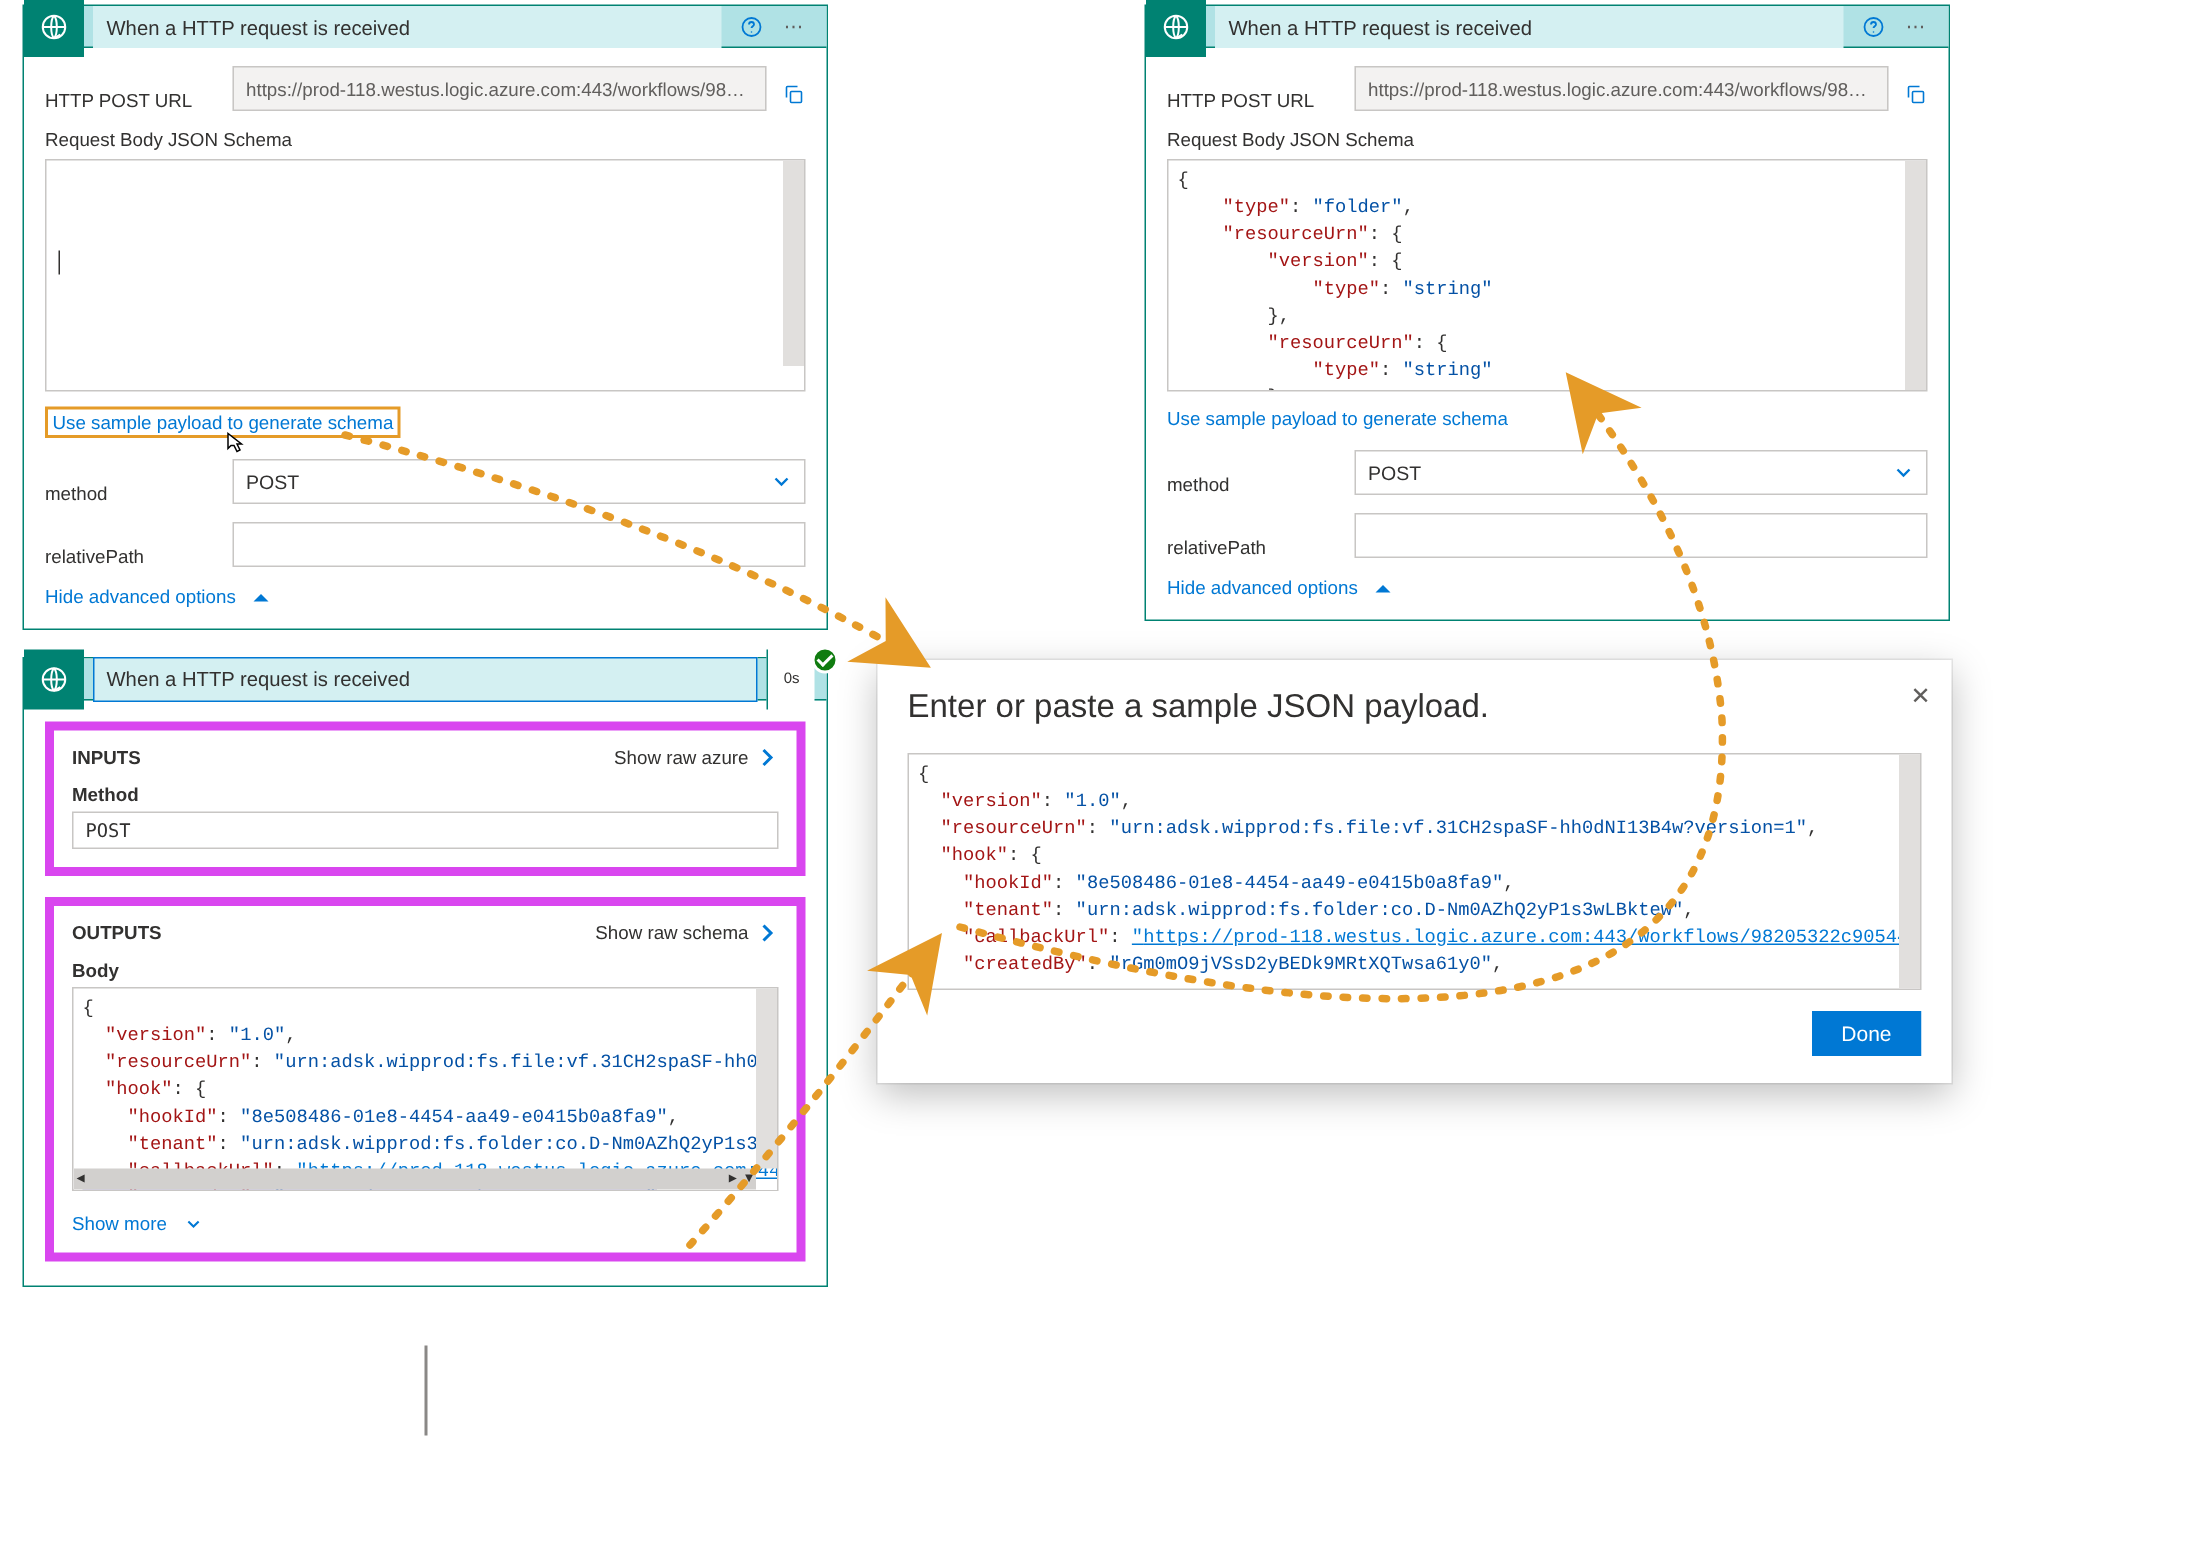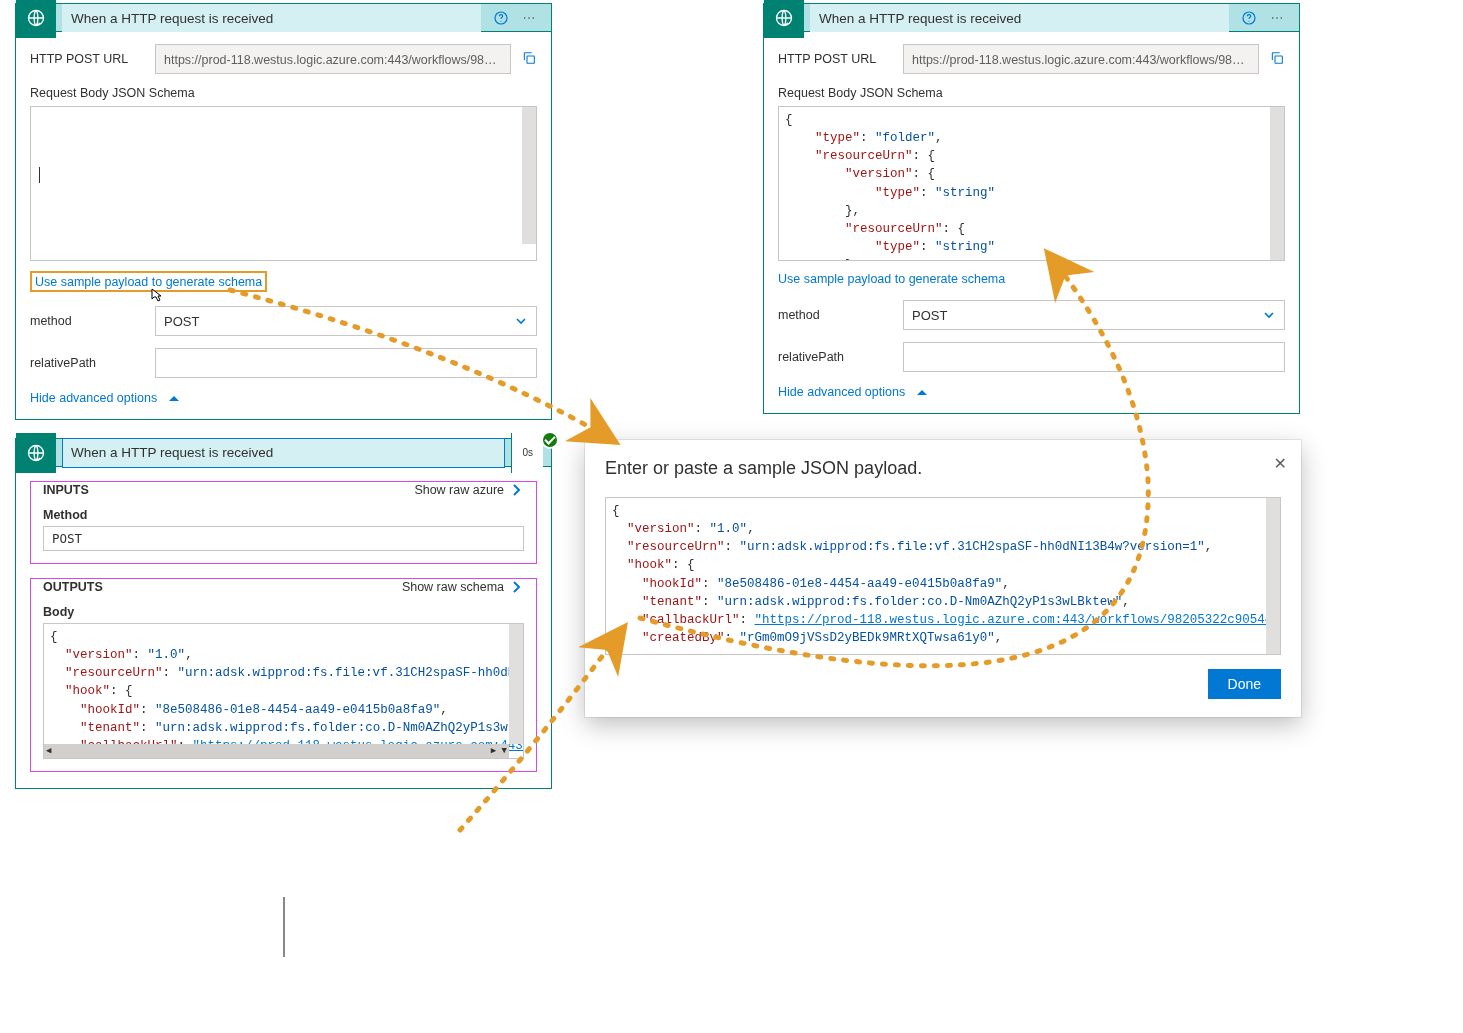--- a/index.html
+++ b/index.html
@@ -54,21 +54,21 @@
     height: 28px;
     display: flex;
     align-items: center;
     justify-content: center;
     color: #0078d4;
     cursor: pointer;
   }
   .card-body { padding: 12px 14px 14px; }
   .row {
     display: flex;
-    align-items: center;
+    align-items: flex-end;
     margin-bottom: 12px;
     gap: 10px;
   }
   .lbl { width: 115px; font-size: 12.5px; color: #323130; }
   .urlbox {
     flex: 1;
     background: #f3f2f1;
     border: 1px solid #c8c6c4;
     height: 30px;
     padding: 0 8px;
@@ -129,42 +129,42 @@
   .time-badge {
     background: #fff;
     border-left: 1px solid #008272;
     height: 40px;
     display: flex;
     align-items: center;
     padding: 0 10px;
     font-size: 10px;
   }
   .sec-card {
-    border: 1px solid #d946ef;
+    border: 6px solid #d946ef;
     background: #fff;
     margin: 14px 14px 0;
-    padding: 0 12px 12px;
+    padding: 10px 12px 12px;
   }
   .sec-head {
     display: flex; align-items: center; justify-content: space-between;
     margin-bottom: 10px;
   }
   .sec-head .t { font-weight: 600; font-size: 12.5px; }
   .sec-l { color: #323130; cursor: pointer; font-size: 12.5px; margin-right: 4px; }
   svg.chev { width: 16px; height: 16px; }
   .sec-row-lbl { font-weight: 600; font-size: 12.5px; margin-bottom: 4px; }
   .ro { border: 1px solid #c8c6c4; padding: 4px 8px; font-family: Consolas, monospace; font-size: 12.5px; }
   .dialog {
     position: absolute;
     box-shadow: 0 8px 24px rgba(0,0,0,.25), 0 0 0 1px rgba(0,0,0,.08);
     background: #fff;
     padding: 18px 20px 18px;
   }
   .d-close { position: absolute; top: 14px; right: 14px; color: #605e5c; cursor: pointer; font-size: 16px; }
-  .d-title { font-size: 18px; color: #323130; margin-bottom: 18px; }
+  .d-title { font-size: 22px; color: #323130; margin-bottom: 18px; }
   .d-btn {
     background: #0078d4; color: #fff; border: none;
     padding: 7px 20px; font-size: 14px; cursor: pointer;
     float: right;
   }
   .cursor-img { position: absolute; left: 146px; top: 288px; pointer-events: none; }
   .arrow-svg { position: absolute; pointer-events: none; }
   .bar-h { position:absolute; background:#d2d0ce; height:14px; }
 </style>
 </head>
@@ -331,20 +331,28 @@
     </div>
     <div class="sec-row-lbl">Body</div>
     <div class="ta" style="height:136px;"><div style="position:absolute; right:0; top:0; bottom:14px; width:14px; background:#e1dfdd"></div>{
   <span class="j-key">"<span>version</span>"</span>: <span class="j-str">"<span>1.0</span>"</span>,
   <span class="j-key">"<span>resourceUrn</span>"</span>: <span class="j-str">"<span>urn:adsk.wipprod:fs.file:vf.31CH2spaSF-hh0dNI13B4w?ve</span></span>
   <span class="j-key">"<span>hook</span>"</span>: {
     <span class="j-key">"<span>hookId</span>"</span>: <span class="j-str">"<span>8e508486-01e8-4454-aa49-e0415b0a8fa9</span>"</span>,
     <span class="j-key">"<span>tenant</span>"</span>: <span class="j-str">"<span>urn:adsk.wipprod:fs.folder:co.D-Nm0AZhQ2yP1s3wLBktew</span>"</span>,
     <span class="j-key">"<span>callbackUrl</span>"</span>: <span class="j-url">"<span>https://prod-118.westus.logic.azure.com:443/workflo</span></span>
 <span style="background:#d2cfe8">    <span class="j-key">"<span>createdBy</span>"</span>: </span><span style="background:#d2cfe8" class="j-str">"<span>rGm0mO9jVSsD2yBEDk9MRtXQTwsa61y0</span>"</span>,<div class="bar-h" style="left:0;right:14px;bottom:0;"><span style="position:absolute;left:2px;top:1px;font-size:9px">◀</span><span style="position:absolute;right:2px;top:1px;font-size:9px">▶ ▼</span></div></div>
+    <div style="margin-top:14px">
+      <span class="link">
+        <span>Show more</span>&nbsp;
+        <svg width="12" height="12" viewBox="0 0 14 14" stroke="#0078d4" stroke-width="1.6" fill="none">
+            <path d="M3 5l4 4 4-4"></path>
+          </svg>
+      </span>
+    </div>
   </div>
 </div>
 
 <div class="dialog" style="left:585px; top:440px; width:716px;">
   <span class="d-close">✕</span>
   <div class="d-title">Enter or paste a sample JSON payload.</div>
   <div class="ta" style="height:158px; overflow:hidden;"><div style="position:absolute; right:0; top:0; bottom:0; width:14px; background:#e1dfdd"></div>{
   <span class="j-key">"<span>version</span>"</span>: <span class="j-str">"<span>1.0</span>"</span>,
   <span class="j-key">"<span>resourceUrn</span>"</span>: <span class="j-str">"<span>urn:adsk.wipprod:fs.file:vf.31CH2spaSF-hh0dNI13B4w?version=1</span>"</span>,
   <span class="j-key">"<span>hook</span>"</span>: {

